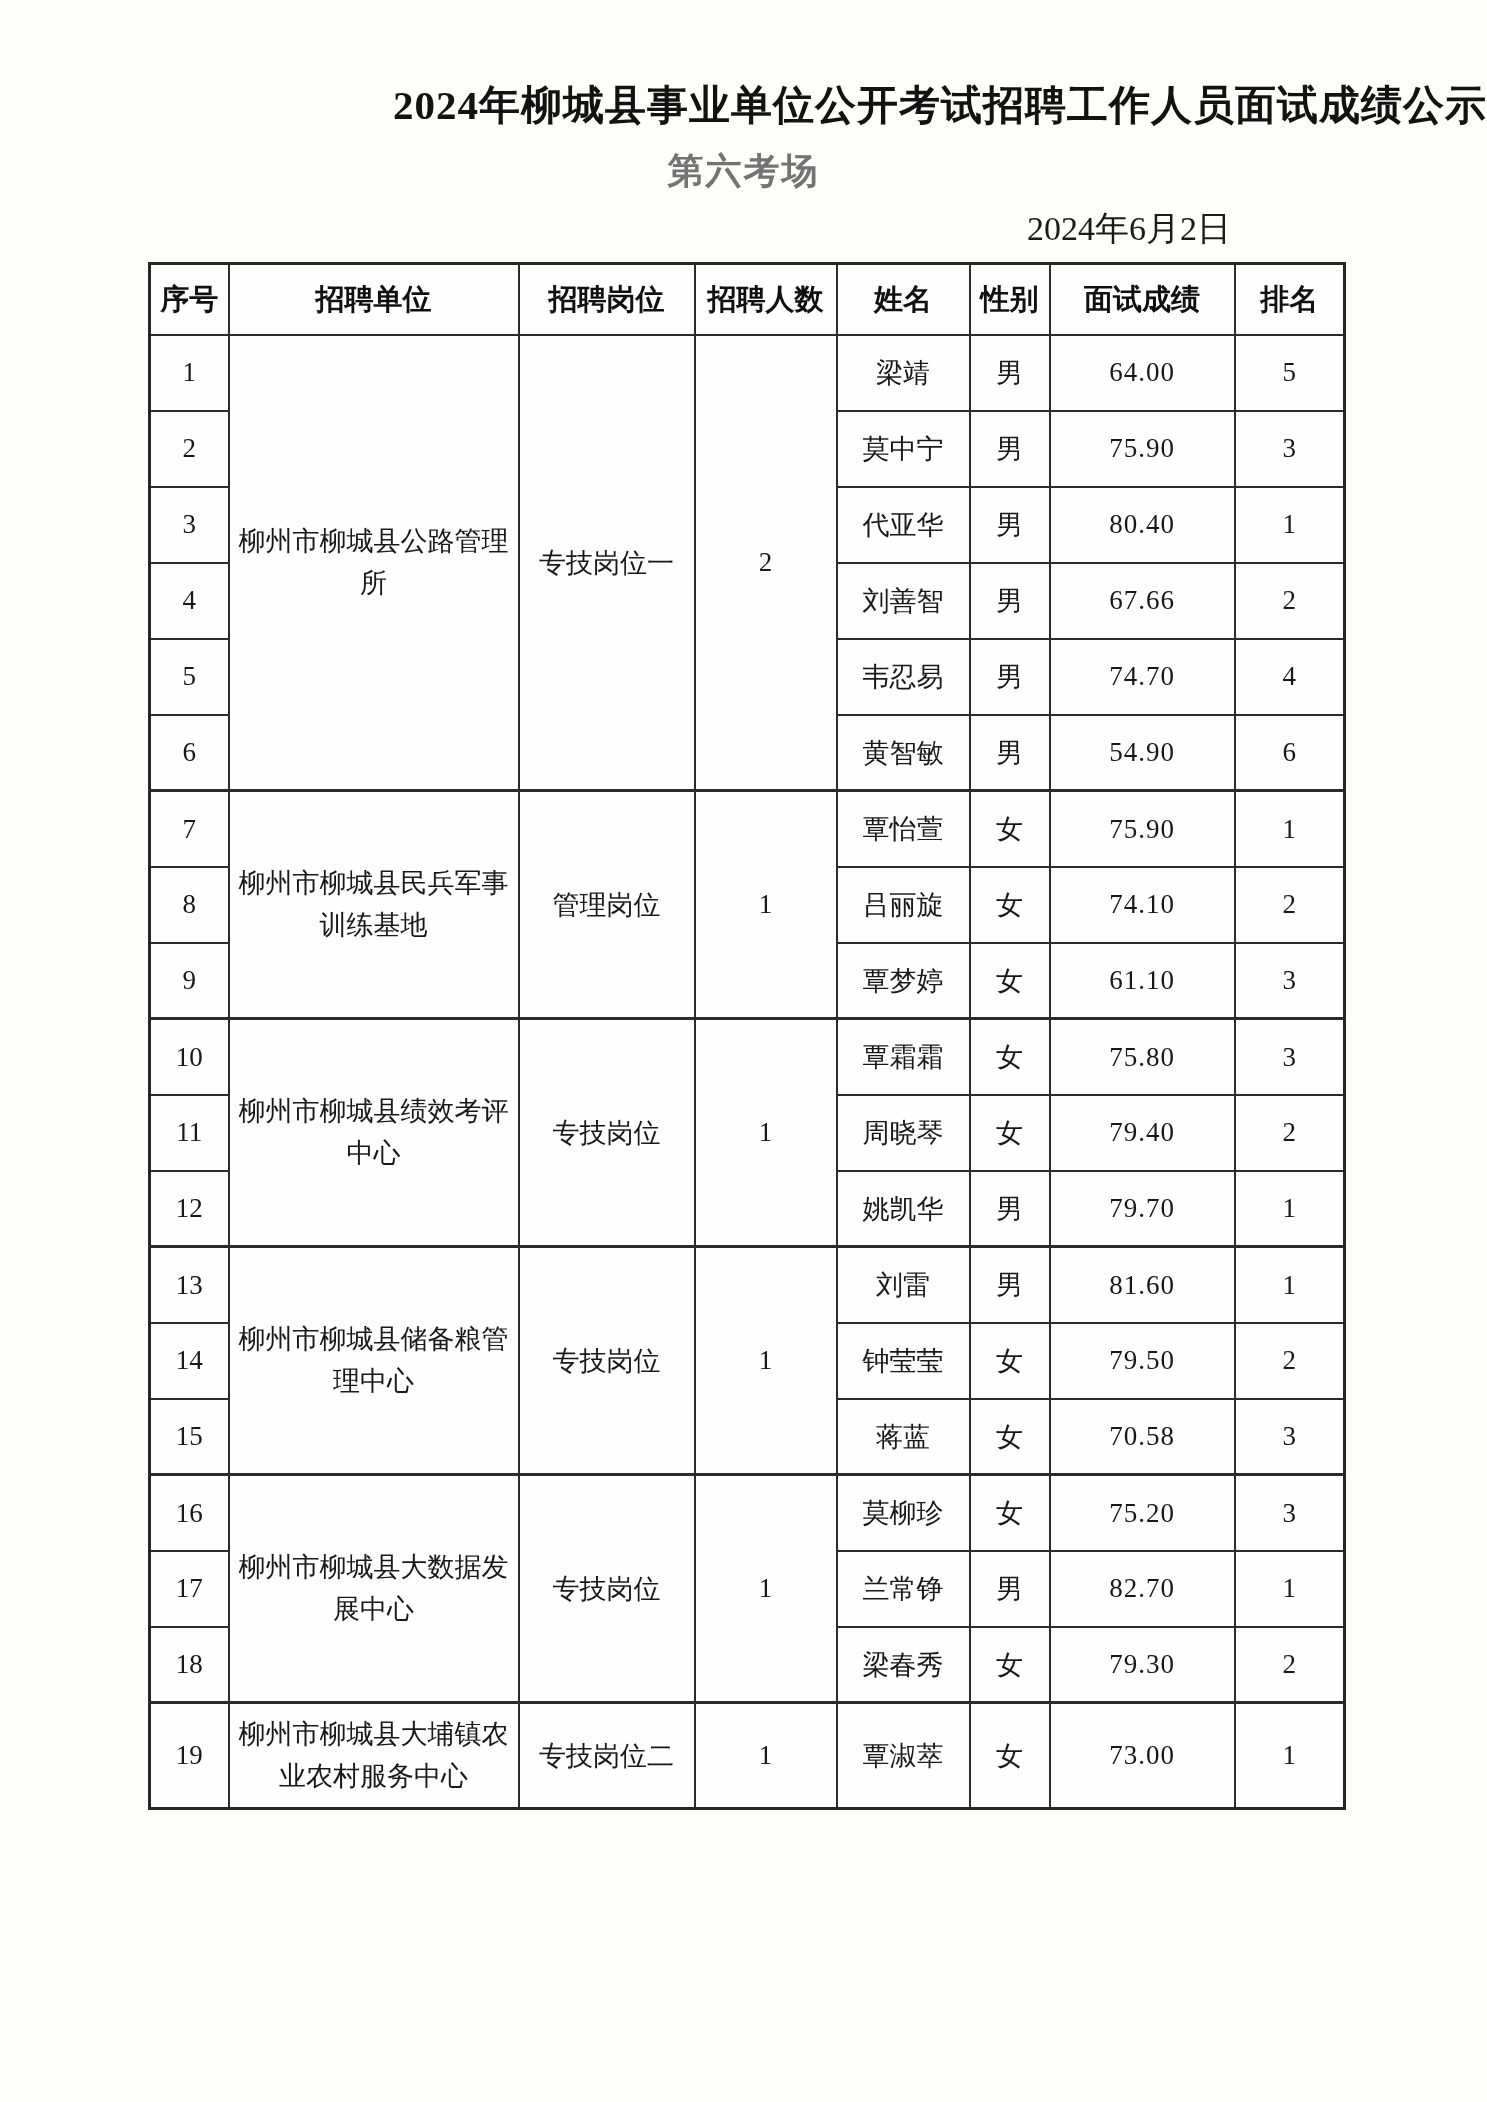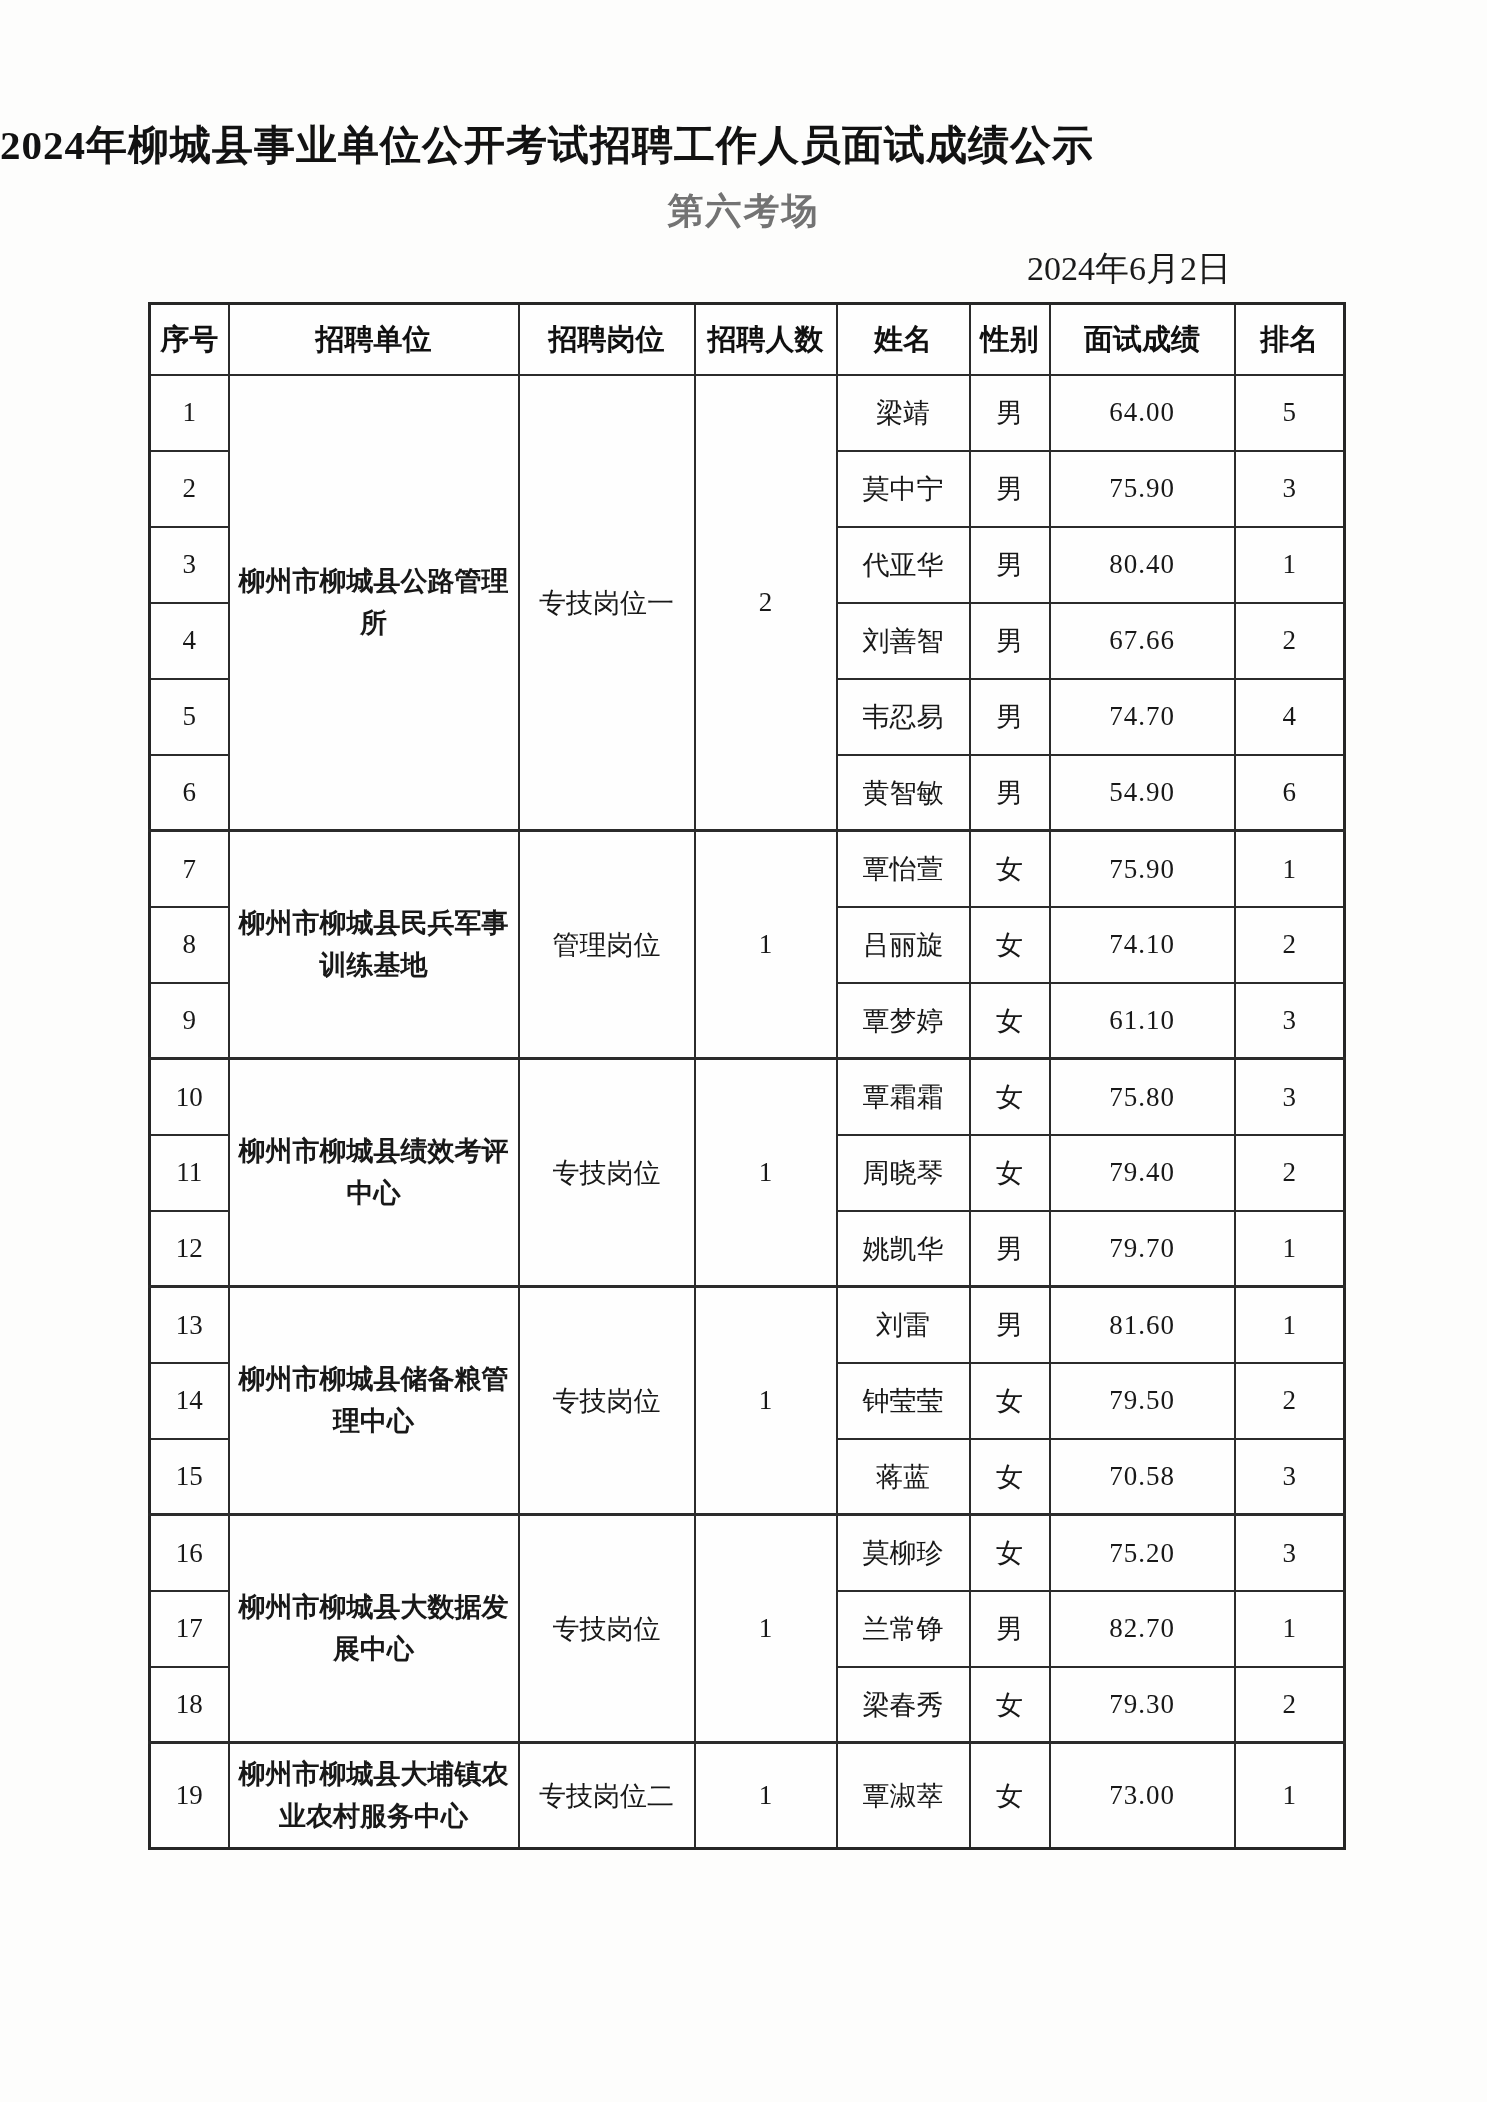--- a/index.html
+++ b/index.html
@@ -14,22 +14,22 @@
     font-family: "Liberation Serif", "DejaVu Serif", serif;
     overflow: hidden;
   }
   .sheet {
     position: relative;
     width: 1487px;
     height: 2102px;
   }
   .doc-title {
     margin: 0;
-    padding-top: 120px;
-    text-align: left;
+    padding-top: 80px;
+    text-align: right;
     font-size: 41px;
     font-weight: bold;
     letter-spacing: 1px;
     line-height: 1.25;
     color: #121212;
   }
   .doc-subtitle {
     margin: 0;
     margin-top: 16px;
     text-align: center;
@@ -79,21 +79,20 @@
   }
   table.results tr.group-start td {
     border-top-width: 3px;
   }
   table.results tr.tall-row td {
     height: 106px;
   }
   td.unit {
     padding: 0 14px;
     line-height: 1.55;
-    font-weight: bold;
   }
   td.score {
     letter-spacing: 1px;
   }
 </style>
 </head>
 <body>
 
 <div class="sheet">
   <h1 class="doc-title">2024年柳城县事业单位公开考试招聘工作人员面试成绩公示</h1>

